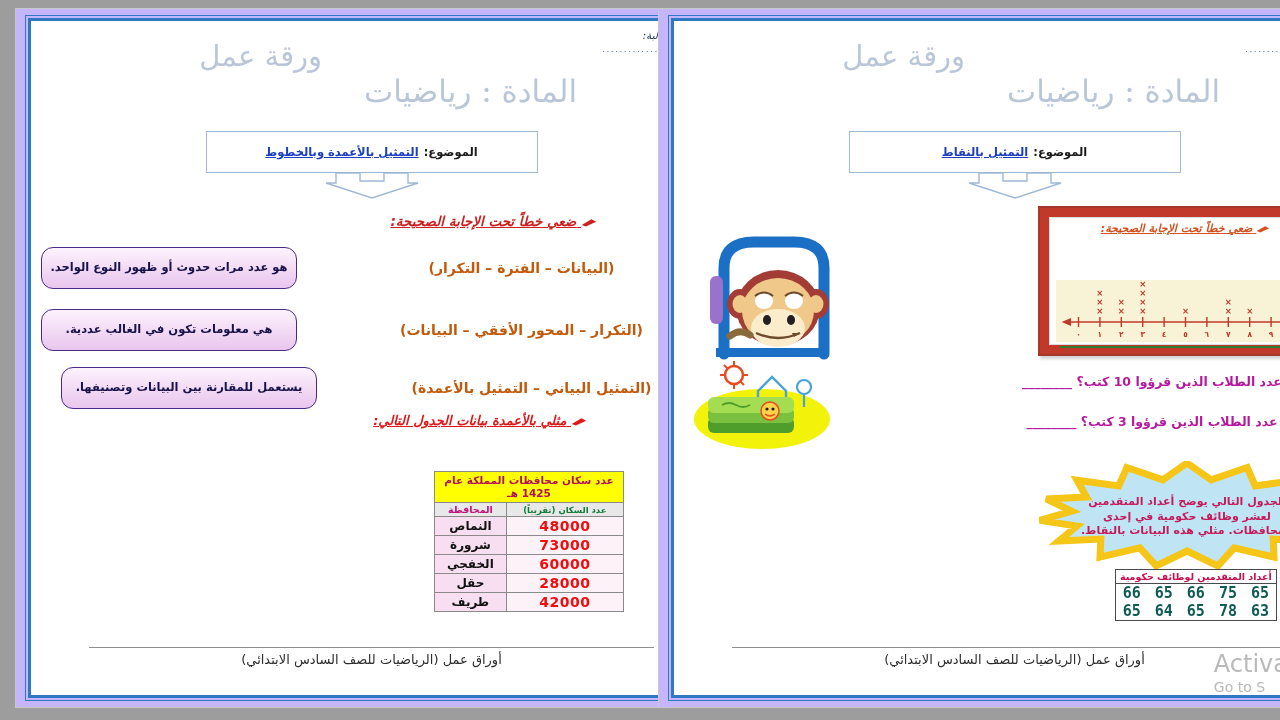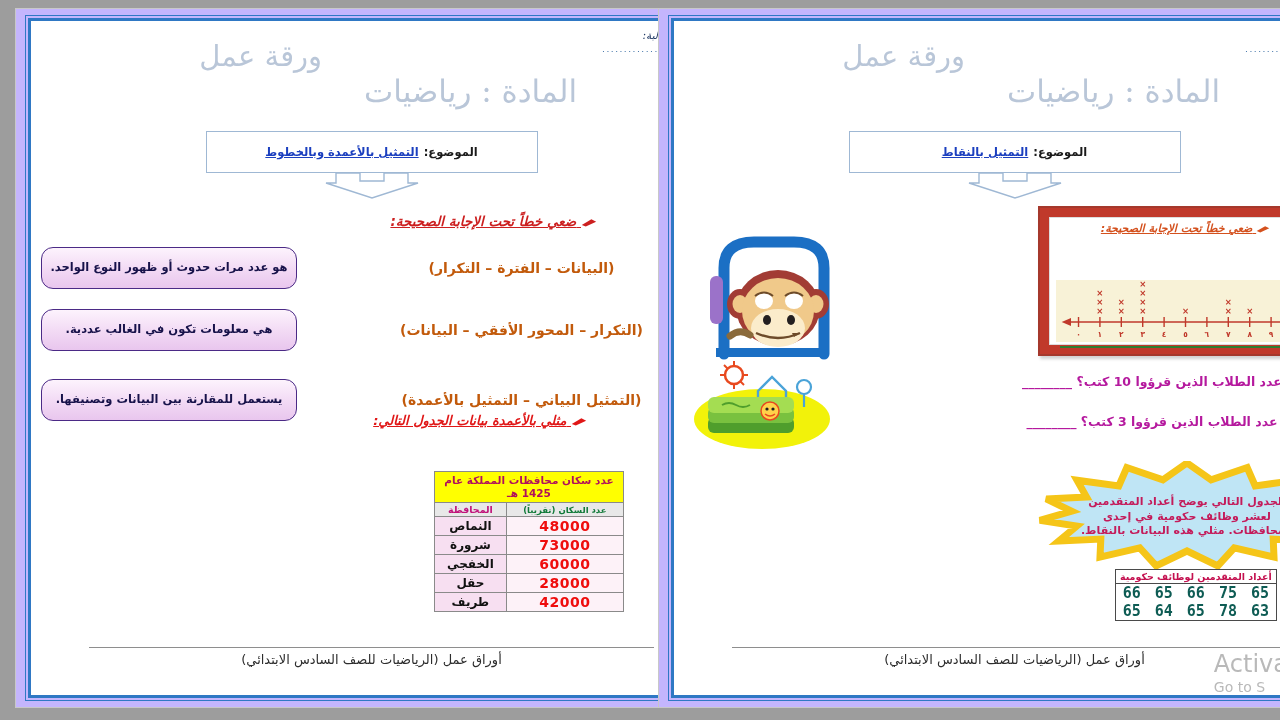--- a/index.html
+++ b/index.html
@@ -130,21 +130,21 @@
     position: absolute;
     left: 0; right: 0;
     display: flex;
     align-items: center;
     justify-content: flex-start;
     flex-direction: row-reverse;
     padding: 0 10px;
   }
   .mcq-1 { top: 226px; }
   .mcq-2 { top: 288px; }
-  .mcq-3 { top: 358px; }
+  .mcq-3 { top: 346px; margin-left: 20px; }
 
   .stmt-box {
     width: 256px;
     min-height: 42px;
     background: linear-gradient(180deg,#fdf3fd 0%, #f2d9f4 55%, #e9c6ee 100%);
     border: 1.6px solid #4b2a86;
     border-radius: 12px 12px 12px 12px;
     display: flex; align-items: center; justify-content: center;
     text-align: center;
     padding: 4px 8px;

